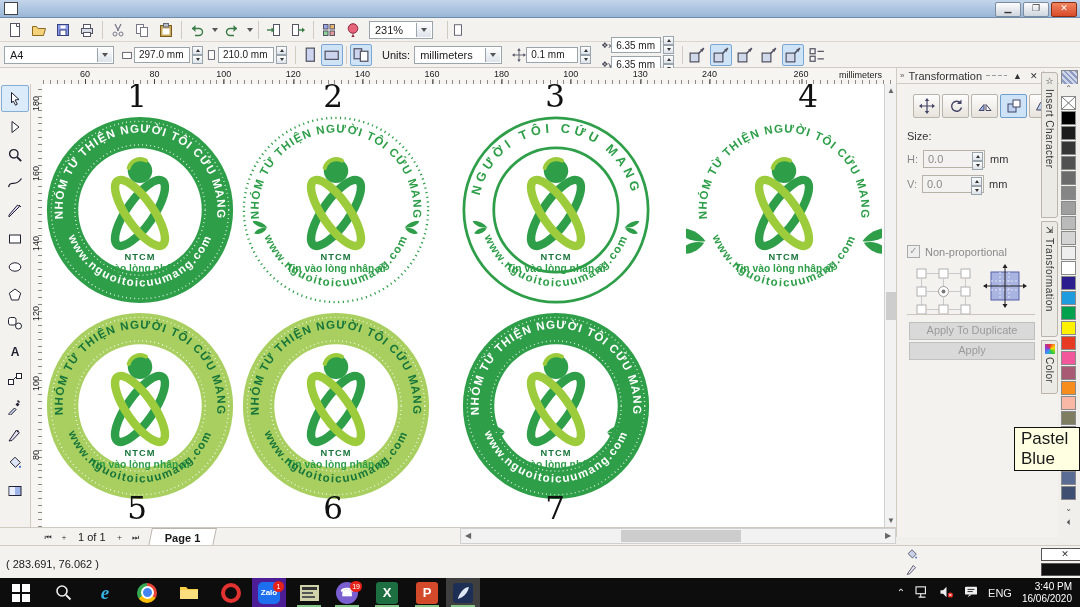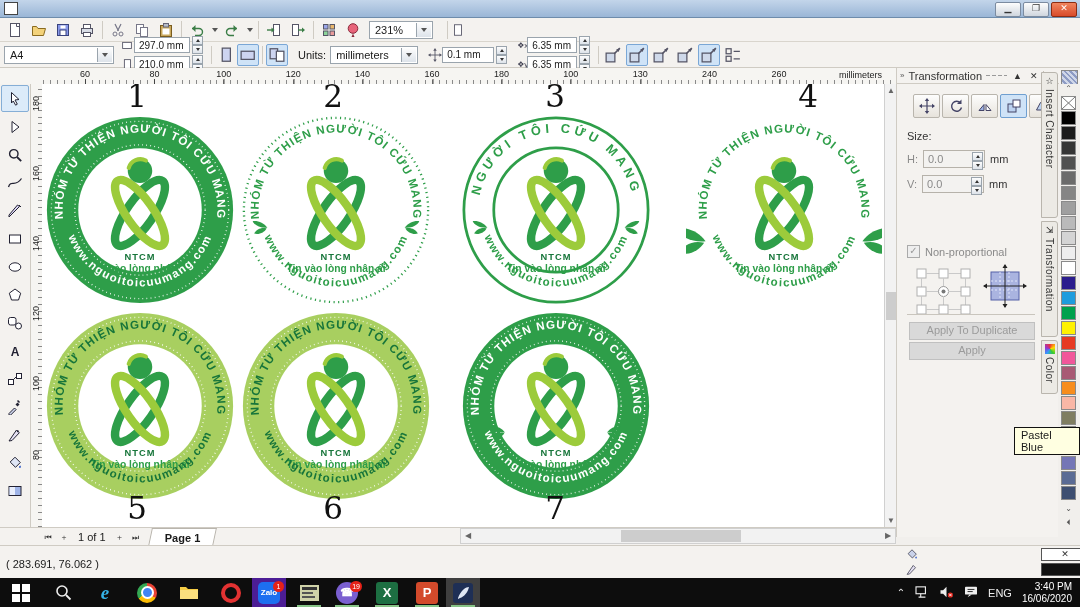--- a/index.html
+++ b/index.html
@@ -102,21 +102,21 @@
   .dktab .ticon{font-size:9px;line-height:10px}
   .colorchip{width:10px;height:10px;background:conic-gradient(#e33,#fd0,#3c3,#39f,#93c,#e33)}
   
   #palette{left:1058px;top:84px;width:22px;height:453px;background:#f1efec}
   .swatch{position:absolute;left:3px;width:15px;height:14px;border:1px solid #8a8a8a;box-sizing:border-box}
   .swatch.sel{border:2px solid #111;outline:1px solid #fff;outline-offset:-3px}
   .pchev{position:absolute;left:3px;width:15px;font-size:8px;color:#555;text-align:center}
   #palopt{left:1061px;top:70px;width:15px;height:13px;border:1px solid #888;background:
           repeating-linear-gradient(45deg,#cfd6e8 0 2px,#8d9bc4 2px 4px)}
   
-  #tooltip{left:1014px;top:427px;background:#ffffe1;border:1px solid #111;padding:1px 6px;font-size:11px;z-index:40}
+  #tooltip{left:1014px;top:427px;background:#ffffe1;border:1px solid #111;padding:1px 6px;font-size:17px;z-index:40}
   
   #taskbar{left:0;top:578px;width:1080px;height:29px;background:#0d0d0d;display:flex;align-items:center}
   .tk{position:absolute;top:0;height:29px;width:34px;display:flex;align-items:center;justify-content:center}
   .tk.running::after{content:"";position:absolute;left:5px;right:5px;bottom:0;height:2px;background:#86c386}
   .tk.hl{background:#4c1d95}
   .tk.activeapp{background:#3f3f3f}
   .tkbadge{position:absolute;right:2px;top:3px;min-width:11px;height:11px;border-radius:6px;background:#e62117;color:#fff;
            font-size:7px;line-height:11px;text-align:center;padding:0 2px;box-sizing:border-box}
   .appletter{width:22px;height:22px;border-radius:3px;color:#fff;font-weight:bold;font-size:13px;display:flex;align-items:center;justify-content:center}
   #tray{position:absolute;right:0;top:0;height:29px;display:flex;align-items:center;gap:10px;padding-right:8px;color:#eee}
@@ -247,21 +247,21 @@
   </span>
 </div>
 
 <div id="propbar" class="abs">
   <span class="combo" style="width:110px">
     <span>A4</span>
     <span class="cchev">
         <span class="caret"></span>
       </span>
   </span>
-  <span style="display:flex;flex-direction:column;gap:1px;margin-left:6px">
+  <span style="display:flex;flex-direction:row;gap:1px;margin-left:6px">
     <span style="display:flex;align-items:center">
       <span class="miniico">
           <svg viewBox="0 0 16 16">
             <rect x="3" y="5" width="10" height="7" fill="#fff" stroke="#556"></rect>
           </svg>
         </span>
       <span class="field" style="width:56px">
           <span>297.0 mm</span>
         </span>
       <span class="spin">
@@ -397,21 +397,21 @@
 <span class="htick" style="left:43px">60</span>
     <span class="htick" style="left:112.4px">80</span>
     <span class="htick" style="left:181.8px">100</span>
     <span class="htick" style="left:251.20000000000002px">120</span>
     <span class="htick" style="left:320.6px">140</span>
     <span class="htick" style="left:390px">160</span>
     <span class="htick" style="left:459.40000000000003px">180</span>
     <span class="htick" style="left:528.8000000000001px">100</span>
     <span class="htick" style="left:598.2px">130</span>
     <span class="htick" style="left:667.6px">240</span>
-    <span class="htick" style="left:737px">260</span>
+    <span class="htick" style="left:759px">260</span>
   </div>
 <div id="vruler" class="abs">
     <span class="vtick" style="top:16px">180</span>
     <span class="vtick" style="top:86px">160</span>
     <span class="vtick" style="top:156px">140</span>
     <span class="vtick" style="top:226px">120</span>
     <span class="vtick" style="top:296px">100</span>
     <span class="vtick" style="top:366px">80</span>
   </div>
 

